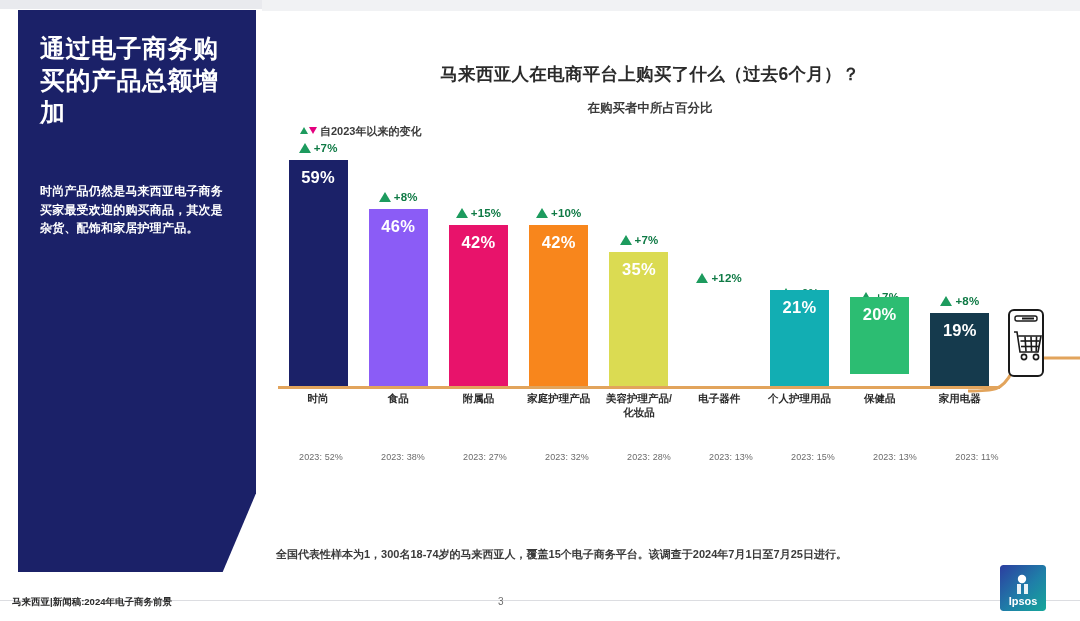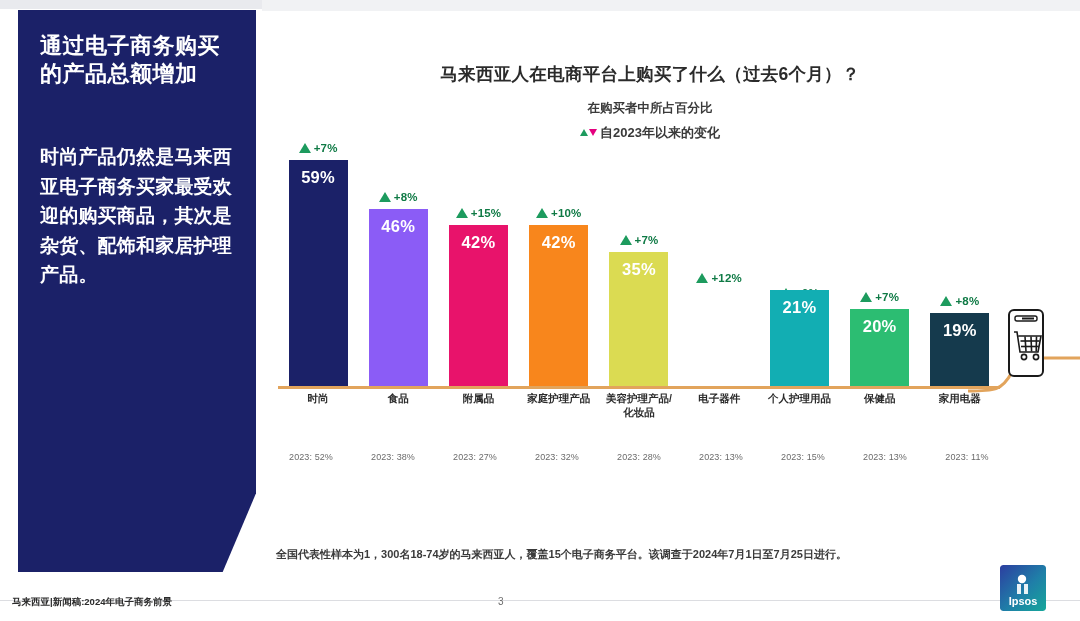--- a/index.html
+++ b/index.html
@@ -29,28 +29,28 @@
     position: absolute;
     left: 18px; top: 10px;
     width: 238px; height: 562px;
     background: #1b2168;
     color: #ffffff;
     padding: 22px 22px 0 22px;
     -webkit-clip-path: polygon(0 0, 100% 0, 100% 86%, 86% 100%, 0 100%);
     clip-path: polygon(0 0, 100% 0, 100% 86%, 86% 100%, 0 100%);
   }
   .sidebar-title {
-    font-size: 22px;
+    font-size: 25px;
     line-height: 1.28;
     font-weight: 700;
     letter-spacing: .5px;
     margin-bottom: 54px;
   }
   .sidebar-para {
-    font-size: 19px;
+    font-size: 12px;
     line-height: 1.55;
     font-weight: 700;
     letter-spacing: .2px;
     margin-bottom: 34px;
     font-family: Liberation Serif, serif;
   }
 
   
   .chart-title {
     position: absolute; left: 300px; top: 62px; width: 700px;
@@ -58,22 +58,22 @@
     font-size: 17.5px; font-weight: 700; color: #2b2b2b;
     letter-spacing: .3px;
   }
   .chart-subtitle {
     position: absolute; left: 300px; top: 100px; width: 700px;
     text-align: center;
     font-size: 12.5px; font-weight: 700; color: #3a3a3a;
   }
   .chart-legend {
     position: absolute; left: 300px; top: 124px; width: 700px;
-    text-align: center;
-    font-size: 13px; font-weight: 700; color: #3a3a3a;
+    text-align: left;
+    font-size: 11px; font-weight: 700; color: #3a3a3a;
   }
   .legend-up {
     display: inline-block;
     width: 0; height: 0;
     border-left: 4.5px solid transparent;
     border-right: 4.5px solid transparent;
     border-bottom: 7px solid #1d9b5e;
     vertical-align: 1px;
   }
   .legend-down {
@@ -162,21 +162,21 @@
     font-size: 10.5px;
     font-weight: 700;
     color: #2b2b2b;
     line-height: 1.3;
     padding: 0 2px;
   }
 
   
   .prevrow {
     position: absolute;
-    left: 278px; top: 452px;
+    left: 288px; top: 452px;
     width: 722px;
     display: flex;
     gap: 16px;
   }
   .prev {
     flex: 1 1 0;
     text-align: center;
     font-size: 9px;
     color: #6b6b6b;
     letter-spacing: .1px;
@@ -279,21 +279,21 @@
           <div class="delta" style="bottom: 104px;"><span class="tri"></span><span>+12%</span></div>
         </div>
         <div class="bar-slot">
           <div class="delta" style="bottom: 89px;"><span class="tri"></span><span>+6%</span></div>
           <div class="bar" style="height: 96px; background: rgb(18, 174, 179); margin-bottom: 2px;">
             <div class="bar-value">21%</div>
           </div>
         </div>
         <div class="bar-slot">
           <div class="delta" style="bottom: 85px;"><span class="tri"></span><span>+7%</span></div>
-          <div class="bar" style="height: 77px; background: rgb(44, 189, 114); margin-bottom: 2px;">
+          <div class="bar" style="height: 77px; background: rgb(44, 189, 114); margin-bottom: 14px;">
             <div class="bar-value">20%</div>
           </div>
         </div>
         <div class="bar-slot">
           <div class="delta" style="bottom: 81px;"><span class="tri"></span><span>+8%</span></div>
           <div class="bar" style="height: 73px; background: rgb(21, 58, 77); margin-bottom: 2px;">
             <div class="bar-value">19%</div>
           </div>
         </div>
       </div>

